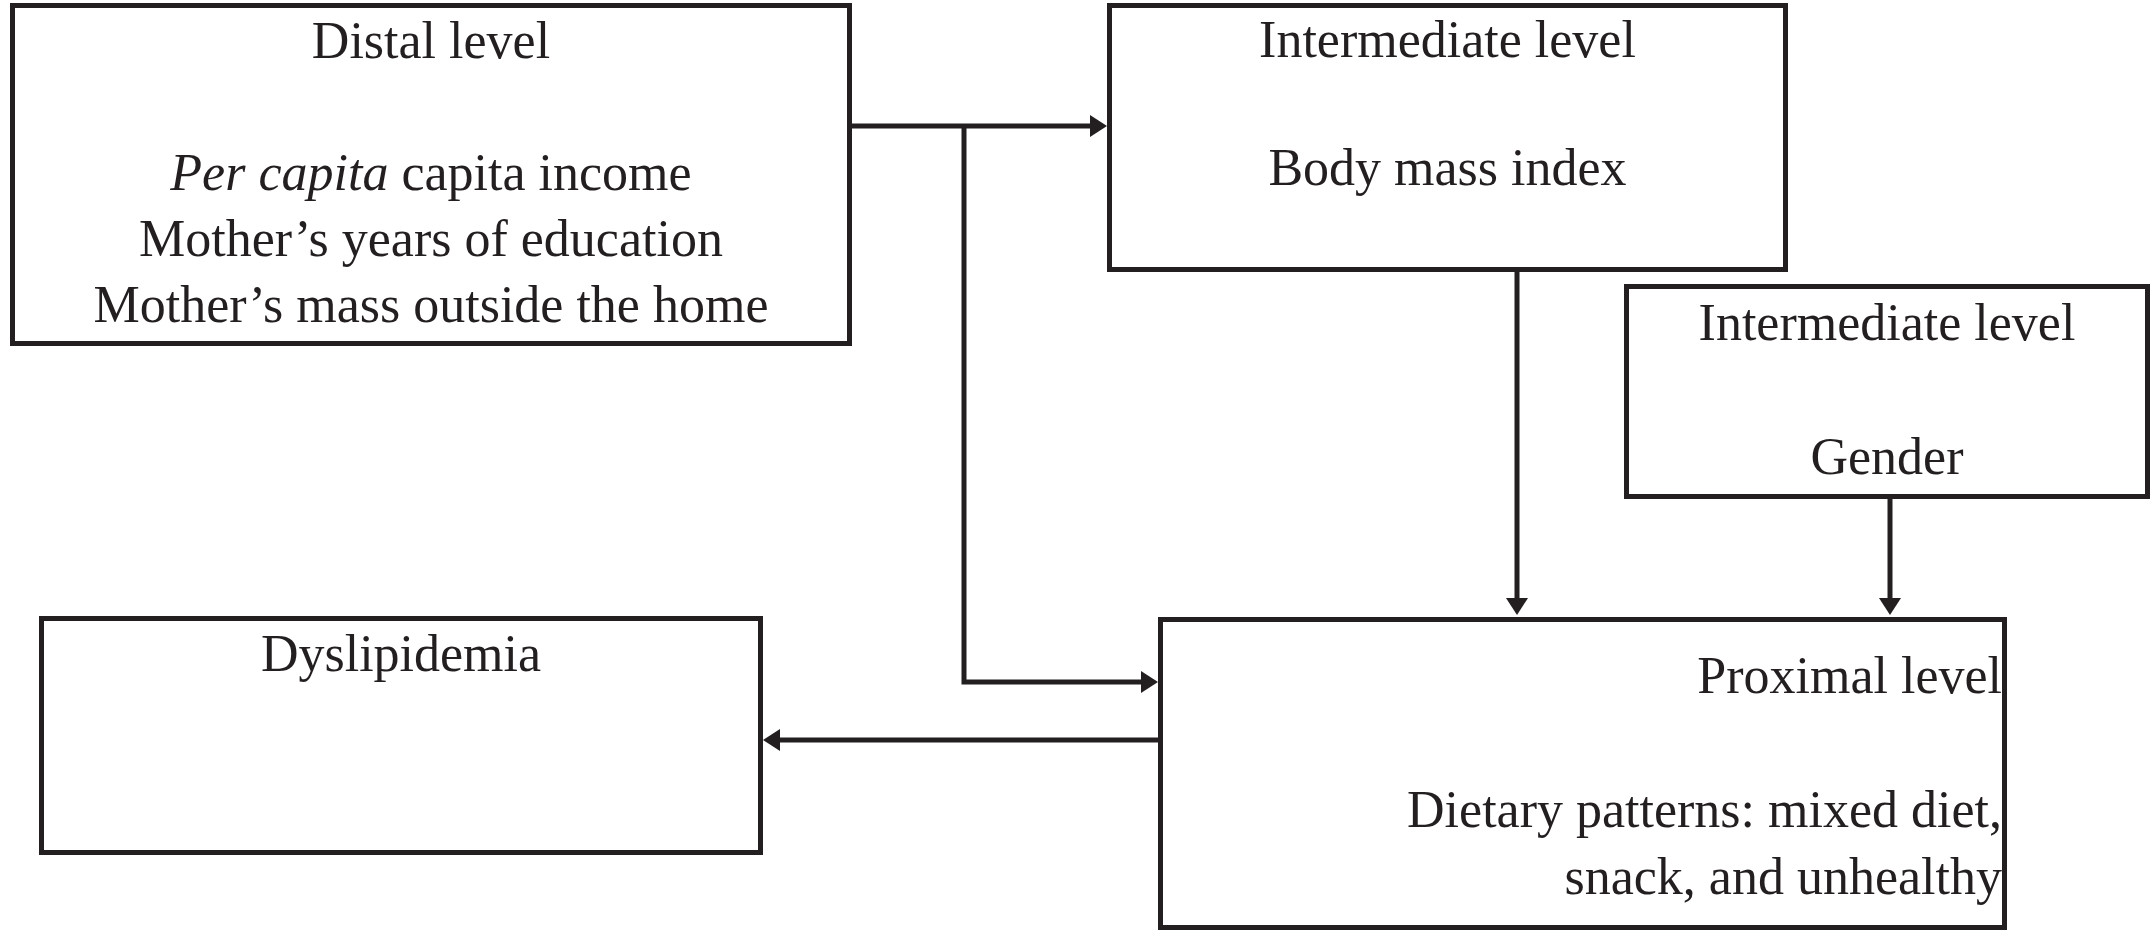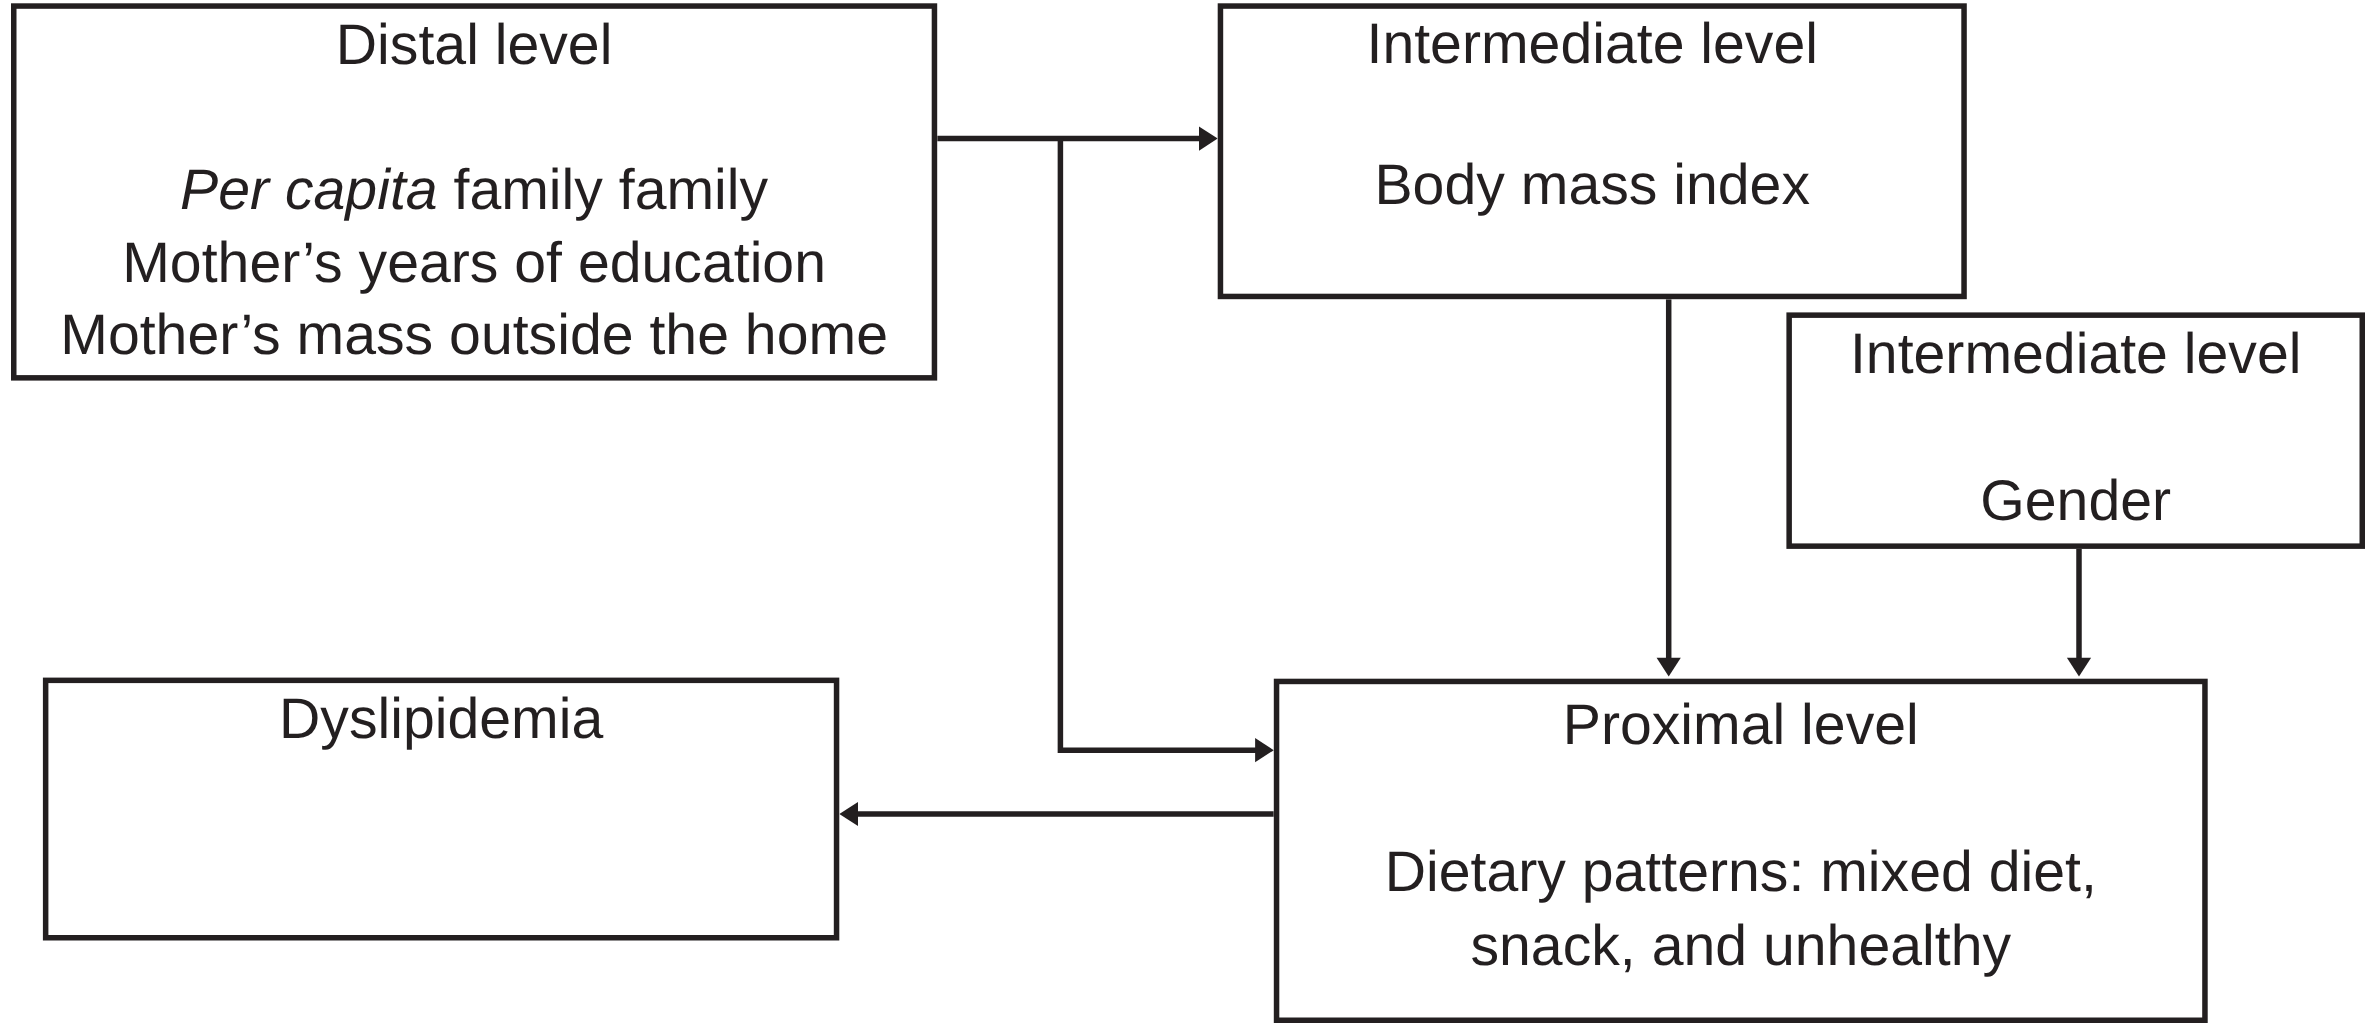--- a/index.html
+++ b/index.html
@@ -25,21 +25,21 @@
   }
   .box {
     position: absolute;
     box-sizing: border-box;
     border: 5px solid #231f20;
     background: #ffffff;
     text-align: center;
     font-size: 52px;
     line-height: 66px;
   }
-  .box-line { white-space: nowrap; }
+  .box-line { white-space: nowrap; font-family: Liberation Serif, serif; }
   .italic { font-style: italic; margin-top: 46px; }
 
   .box-distal {
     left: 10px; top: 3px;
     width: 842px; height: 343px;
     line-height: 66px;
   }
   .box-distal .box-title { margin-bottom: 66px; }
 
   .box-intermediate-bmi-tv {
@@ -53,21 +53,22 @@
     left: 1624px; top: 284px;
     width: 526px; height: 215px;
     line-height: 67px;
   }
   .box-intermediate-gender .box-title { margin-bottom: 67px; }
 
   .box-proximal {
     left: 1158px; top: 617px;
     width: 849px; height: 313px;
     line-height: 67px;
-    padding-top: 4px;
+    padding-top: 20px;
+    text-align: right;
   }
   .box-proximal .box-title { margin-bottom: 67px; }
 
   .box-outcome {
     left: 39px; top: 616px;
     width: 724px; height: 239px;
     display: flex;
     justify-content: center;
   }
 </style>
@@ -89,21 +90,21 @@
 
     <line x1="1890" y1="499" x2="1890" y2="601" stroke="#231f20" stroke-width="5"></line>
     <polygon points="1890,615 1879,598 1901,598" fill="#231f20"></polygon>
 
     <line x1="1158" y1="740" x2="777" y2="740" stroke="#231f20" stroke-width="5"></line>
     <polygon points="763,740 780,729 780,751" fill="#231f20"></polygon>
   </svg>
 
   <div class="box box-distal">
     <div class="box-line box-title">Distal level</div>
-    <div class="box-line"><span class="italic">Per capita</span><span> family family</span></div>
+    <div class="box-line"><span class="italic">Per capita</span><span> capita income</span></div>
     <div class="box-line">Mother’s years of education</div>
     <div class="box-line">Mother’s mass outside the home</div>
   </div>
 
   <div class="box box-intermediate-bmi-tv">
     <div class="box-line box-title">Intermediate level</div>
     <div class="box-line">Body mass index</div>
   </div>
 
   <div class="box box-intermediate-gender">

